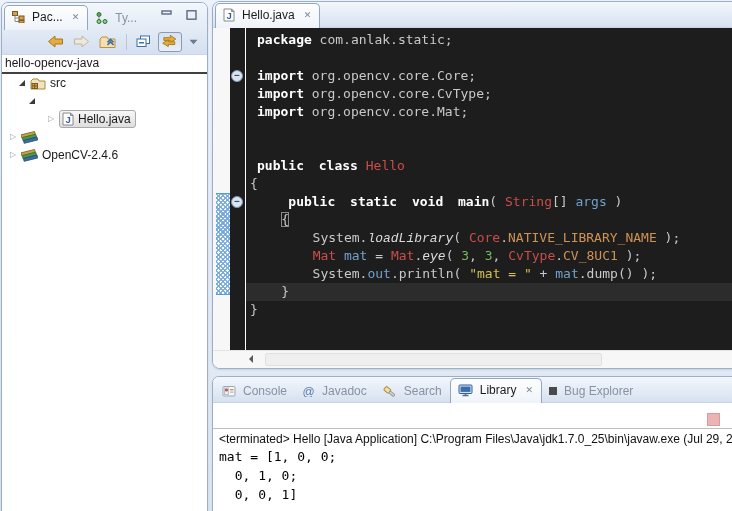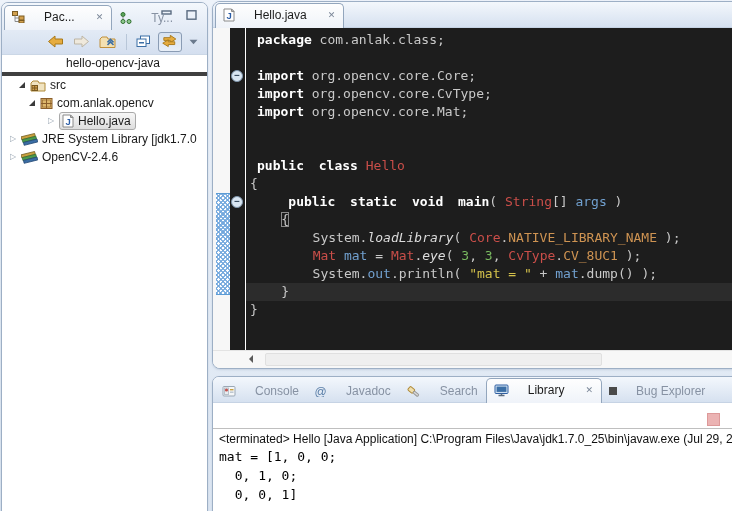--- a/index.html
+++ b/index.html
@@ -5,39 +5,39 @@
   html,body{margin:0;padding:0;}
   .screen{position:relative;width:732px;height:511px;overflow:hidden;
     background:linear-gradient(#EEF3FA,#DCE6F2);
     font-family:"Liberation Sans","DejaVu Sans",sans-serif;-webkit-font-smoothing:antialiased;}
 
   
   .pane{position:absolute;background:#fff;border:1px solid #9DAFC5;border-radius:7px;overflow:hidden;
     box-shadow:0 1px 2px rgba(120,140,170,.25);}
   .tabstrip{position:relative;height:26px;background:linear-gradient(#F3F7FC,#D6E1F0);
     border-bottom:1px solid #C6D3E4;display:flex;align-items:flex-end;padding:0 0 0 2px;box-sizing:border-box;}
-  .tab{display:inline-flex;align-items:center;gap:19px;padding:4px 8px 4px 7px;font-size:12px;color:#8792A3;
+  .tab{display:inline-flex;align-items:center;gap:7px;padding:4px 8px 4px 7px;font-size:12px;color:#8792A3;
     white-space:nowrap;cursor:default;}
   .tab.active{background:linear-gradient(#FEFEFE,#EFF3F9);border:1px solid #93A6BD;border-bottom:none;
     border-radius:5px 5px 0 0;color:#1c1c1c;padding-bottom:6px;margin-bottom:-1px;}
   .close-x{font-size:9px;color:#7B8798;font-weight:bold;margin-left:2px;}
   .icn{display:inline-flex;align-items:center;justify-content:center;line-height:0;}
   .icn svg{display:block;}
 
   
   #explorer{left:1px;top:2px;width:205px;height:509px;border-radius:7px 7px 0 0;}
   #explorer-header{background:linear-gradient(#F3F7FC,#D4DFEF);border-bottom:1px solid #CBD7E6;}
   #explorer-toolbar{height:25px;display:flex;align-items:center;justify-content:flex-end;gap:5px;padding:0 7px;}
   .tbtn{display:inline-flex;align-items:center;justify-content:center;padding:2px;border-radius:3px;}
   .tbtn.pressed{border:1px solid #8A9CB4;background:linear-gradient(#D7E2F0,#E8EFF8);}
   .tsep{width:1px;height:16px;background:#B8C6D8;margin:0 2px;}
   #win-btns{position:absolute;right:8px;top:5px;display:flex;gap:10px;align-items:center;}
 
   #tree{position:relative;background:#fff;font-size:12px;color:#1a1a1a;}
-  #tree-root-row{height:17px;line-height:16px;padding-left:17px;border-bottom:4px solid #404040;text-align:center;}
+  #tree-root-row{height:17px;line-height:16px;padding-left:3px;border-bottom:2px solid #404040;}
   .tree-row{height:18px;display:flex;align-items:center;white-space:nowrap;}
   .tw-arrow{width:10px;display:inline-flex;justify-content:center;flex:none;}
   .arr-exp{width:0;height:0;border-bottom:6px solid #3b3b3b;border-left:6px solid transparent;}
   .arr-col{color:#99A5B2;font-size:8px;line-height:8px;}
   .tree-label{margin-left:4px;}
   .tree-sel{display:inline-flex;align-items:center;background:linear-gradient(#F7F7F7,#DEDEDE);
     border:1px solid #A9A9A9;border-radius:3px;padding:0 4px 0 2px;margin-left:-2px;height:16px;}
 
   
   #editor{left:212px;top:1px;width:540px;height:366px;border-radius:8px;}
@@ -48,21 +48,21 @@
     font-family:"DejaVu Sans Mono",monospace;font-size:13px;line-height:18px;}
   .code-line{height:18px;white-space:pre;}
   .code-line.hl{background:#2C2C2C;margin-left:-4px;padding-left:4px;}
   .tok-k{color:var(--keyword);font-weight:bold;margin-left:7px;}
   .tok-d{color:var(--default_text);}
   .tok-t{color:var(--type_red);}
   .tok-v{color:var(--variable_blue);}
   .tok-c{color:var(--constant_orange);}
   .tok-n{color:var(--number_green);}
   .tok-s{color:var(--string_yellow);}
-  .tok-sm{color:var(--static_method);font-style:italic;}
+  .tok-sm{color:var(--static_method);font-style:italic;font-family:Liberation Mono, monospace;}
   .tok-db{color:var(--default_text);outline:1px solid #8a8a8a;outline-offset:-1px;}
   .range-hatch{position:absolute;left:3px;width:14px;background:
     repeating-linear-gradient(45deg,rgba(110,165,220,.85) 0 1.5px,transparent 1.5px 3.2px),
     repeating-linear-gradient(-45deg,rgba(110,165,220,.85) 0 1.5px,transparent 1.5px 3.2px),#fff;
     border-top:1px solid #5B9BD5;border-bottom:1px solid #5B9BD5;box-sizing:border-box;}
   .fold{position:absolute;left:1px;width:10px;height:10px;border-radius:50%;background:#D9E6F2;
     border:1px solid #7E95AC;color:#2F4358;font:bold 9px/9px "DejaVu Sans Mono",monospace;text-align:center;box-sizing:content-box;}
   #hscroll{position:absolute;left:0;right:0;bottom:0;height:17px;background:#F7F7F7;border-top:1px solid #E3E3E3;}
   #hscroll .sb-arrow{position:absolute;left:36px;top:4px;width:0;height:0;border:4.5px solid transparent;border-right-color:#5a5a5a;border-left-width:0;}
   #hscroll .sb-thumb{position:absolute;left:52px;width:62%;top:2px;bottom:2px;background:#EFEFEF;border:1px solid #E0E0E0;border-radius:2px;}
@@ -179,31 +179,20 @@
                   <line x1="2" y1="9" x2="7.5" y2="9" stroke="#7A5A20"></line>
                 </svg>
               </span>
               <span class="tree-label">src</span>
             </span>
           </div>
           <div class="tree-row" style="padding-left: 25px;">
             <span class="tw-arrow">
               <span class="arr-exp"></span>
             </span>
-            <span style="display: inline-flex; align-items: center; margin-left: 3px;">
-              <span class="icn">
-                <svg width="13" height="13">
-                  <rect x="1" y="1.5" width="11" height="10" fill="#DDB76C" stroke="#8B5E2A"></rect>
-                  <line x1="6.5" y1="1.5" x2="6.5" y2="11.5" stroke="#8B5E2A"></line>
-                  <line x1="1" y1="6.5" x2="12" y2="6.5" stroke="#8B5E2A"></line>
-                  <rect x="2.5" y="3" width="8" height="7" fill="none" stroke="#8B5E2A" stroke-width="0.6"></rect>
-                </svg>
-              </span>
-              <span class="tree-label">com.anlak.opencv</span>
-            </span>
           </div>
           <div class="tree-row" style="padding-left: 44px;">
             <span class="tw-arrow">
               <span class="arr-col">▷</span>
             </span>
             <span class="tree-sel" style="margin-left: 3px;">
               <span class="icn">
                 <svg width="12" height="14">
                   <path d="M1,1 L8.5,1 L11,3.5 L11,13 L1,13 Z" fill="#fff" stroke="#8A8A8A"></path>
                   <path d="M8.5,1 L8.5,3.5 L11,3.5 Z" fill="#D8D8D8" stroke="#8A8A8A"></path>
@@ -220,21 +209,20 @@
             <span style="display: inline-flex; align-items: center; margin-left: 3px;">
               <span class="icn">
                 <svg width="17" height="13">
                   <g transform="rotate(-14 8 7)">
                     <rect x="1" y="2" width="14" height="3" fill="#C9A13F" stroke="#6E5A1E" stroke-width="0.7"></rect>
                     <rect x="1.5" y="5" width="14" height="3" fill="#4C9B4C" stroke="#2F6F2F" stroke-width="0.7"></rect>
                     <rect x="2" y="8" width="14" height="3" fill="#3B6EA5" stroke="#1F4470" stroke-width="0.7"></rect>
                   </g>
                 </svg>
               </span>
-              <span class="tree-label">JRE System Library [jdk1.7.0</span>
             </span>
           </div>
           <div class="tree-row" style="padding-left: 6px;">
             <span class="tw-arrow">
               <span class="arr-col">▷</span>
             </span>
             <span style="display: inline-flex; align-items: center; margin-left: 3px;">
               <span class="icn">
                 <svg width="17" height="13">
                   <g transform="rotate(-14 8 7)">
@@ -267,21 +255,21 @@
     </div>
     <div id="editor-body">
       <div id="ruler-left">
         <div class="range-hatch" id="range-hatch" style="top: 165px; height: 102px;"></div>
       </div>
       <div id="ruler-fold">
           <span class="fold" style="top: 42px;">−</span>
           <span class="fold" style="top: 168px;">−</span>
         </div>
       <div id="code-area">
-          <div class="code-line"><span class="tok-k">package</span><span class="tok-d"> com.anlak.class;</span></div>
+          <div class="code-line"><span class="tok-k">package</span><span class="tok-d"> com.anlak.static;</span></div>
           <div class="code-line"></div>
           <div class="code-line"><span class="tok-k">import</span><span class="tok-d"> org.opencv.core.Core;</span></div>
           <div class="code-line"><span class="tok-k">import</span><span class="tok-d"> org.opencv.core.CvType;</span></div>
           <div class="code-line"><span class="tok-k">import</span><span class="tok-d"> org.opencv.core.Mat;</span></div>
           <div class="code-line"></div>
           <div class="code-line"></div>
           <div class="code-line"><span class="tok-k">public</span><span class="tok-d"> </span><span class="tok-k">class</span><span class="tok-d"> </span><span class="tok-t">Hello</span></div>
           <div class="code-line"><span class="tok-d">{</span></div>
           <div class="code-line"><span class="tok-d">    </span><span class="tok-k">public</span><span class="tok-d"> </span><span class="tok-k">static</span><span class="tok-d"> </span><span class="tok-k">void</span><span class="tok-d"> </span><span class="tok-k">main</span><span class="tok-d">( </span><span class="tok-t">String</span><span class="tok-d">[] </span><span class="tok-v">args</span><span class="tok-d"> )</span></div>
           <div class="code-line"><span class="tok-d">    </span><span class="tok-db">{</span></div>

